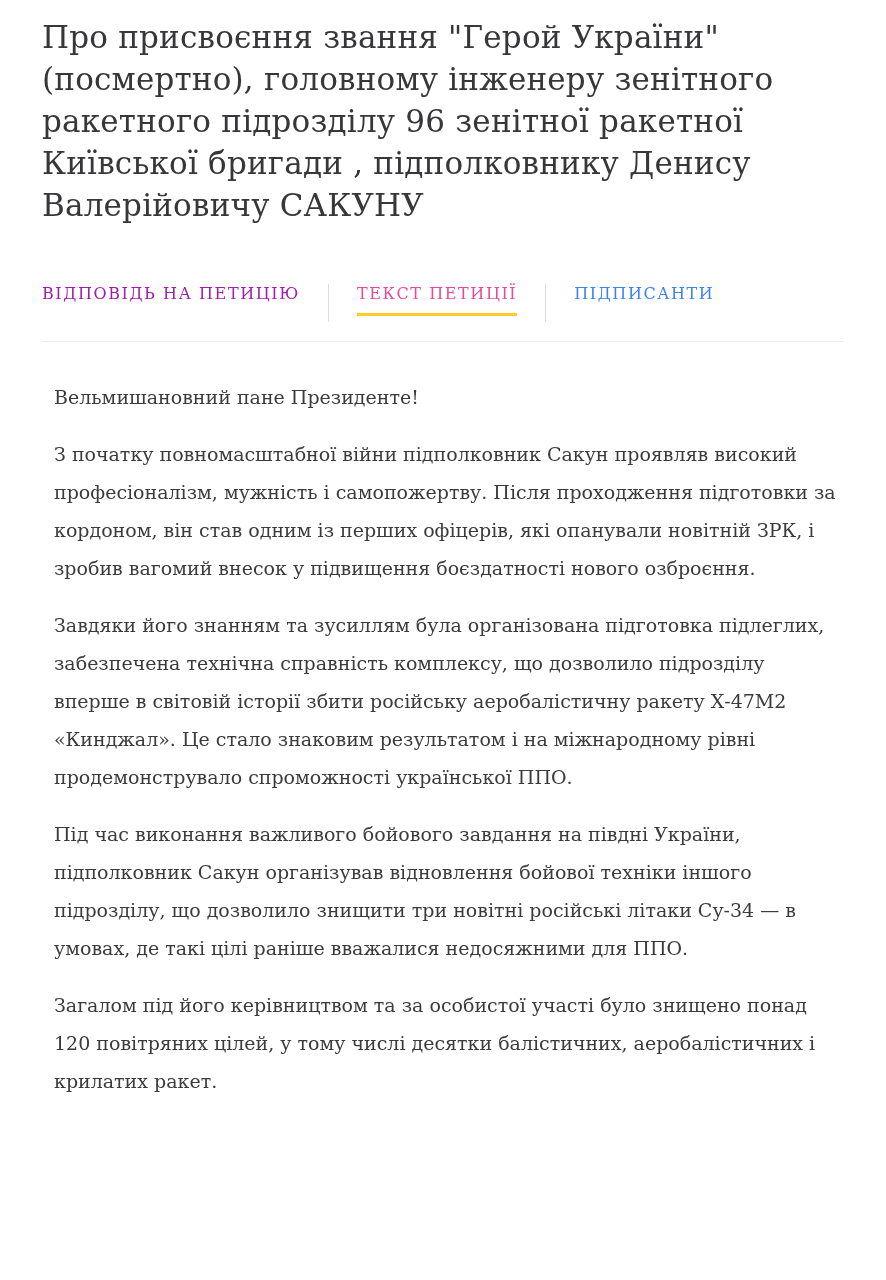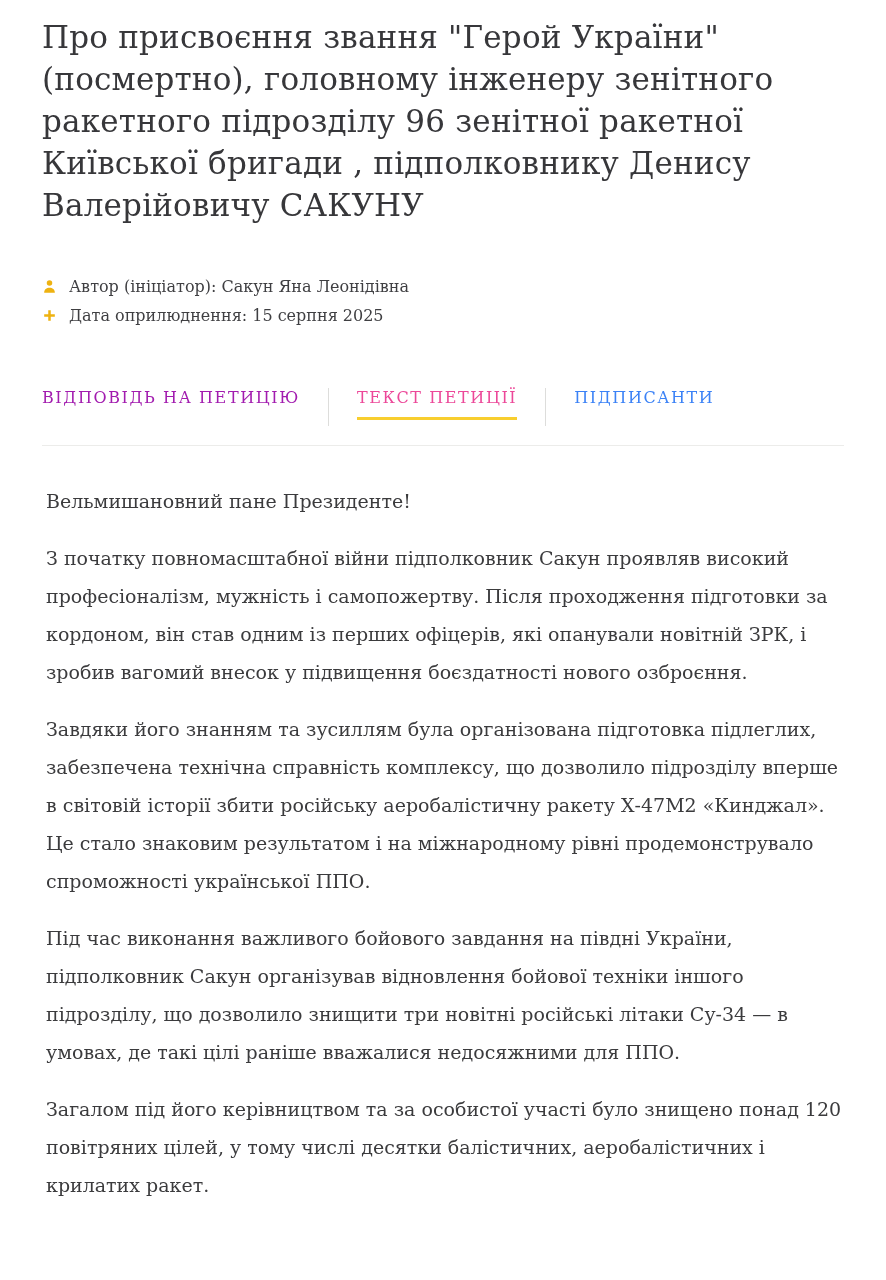--- a/index.html
+++ b/index.html
@@ -94,49 +94,30 @@
   }
 
   
   .petition-body {
     margin-top: 36px;
     font-size: 19px;
     line-height: 38px;
     color: #3b3b3d;
   }
   .petition-body p {
-    margin: 0 0 19px 4px;
+    margin: 0 0 19px 12px;
   }
 </style>
 </head>
 <body>
 
 <div class="page">
 
   <h1 class="petition-title">Про присвоєння звання "Герой України" (посмертно), головному інженеру зенітного ракетного підрозділу 96 зенітної ракетної Київської бригади , підполковнику Денису Валерійовичу САКУНУ</h1>
 
-  <div class="meta">
-    <div class="meta-row">
-      <span class="meta-icon">
-        <svg width="15" height="15" viewBox="0 0 24 24" fill="#eeb211" xmlns="http://www.w3.org/2000/svg">
-          <circle cx="12" cy="6.5" r="4.4"></circle>
-          <path d="M3.5 21c0-4.4 3.8-7.2 8.5-7.2s8.5 2.8 8.5 7.2v1h-17z"></path>
-        </svg>
-      </span>
-      <span class="meta-text">Автор (ініціатор): Сакун Яна Леонідівна</span>
-    </div>
-    <div class="meta-row">
-      <span class="meta-icon">
-        <svg width="15" height="15" viewBox="0 0 24 24" fill="#eeb211" xmlns="http://www.w3.org/2000/svg">
-          <path d="M10 3.5h4v6.5h6.5v4H14v6.5h-4V14H3.5v-4H10z" rx="2"></path>
-        </svg>
-      </span>
-      <span class="meta-text">Дата оприлюднення: 15 серпня 2025</span>
-    </div>
-  </div>
 
   <nav class="tabs">
     <div class="tab disabled">ВІДПОВІДЬ НА ПЕТИЦІЮ</div>
     <div class="tab-divider"></div>
     <div class="tab active">ТЕКСТ ПЕТИЦІЇ</div>
     <div class="tab-divider"></div>
     <div class="tab default">ПІДПИСАНТИ</div>
   </nav>
 
   <hr class="section-divider">

